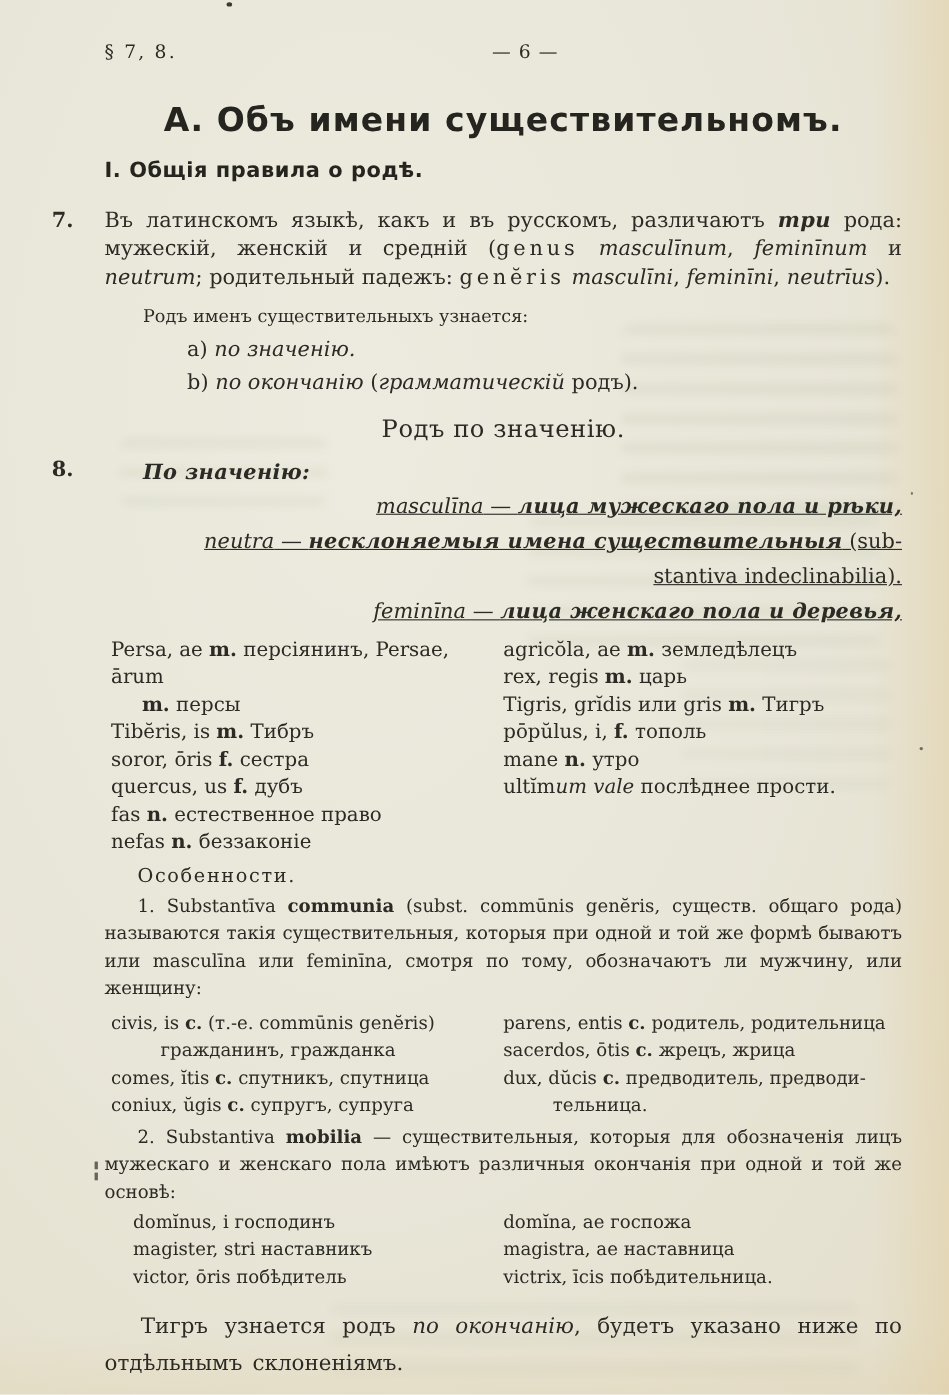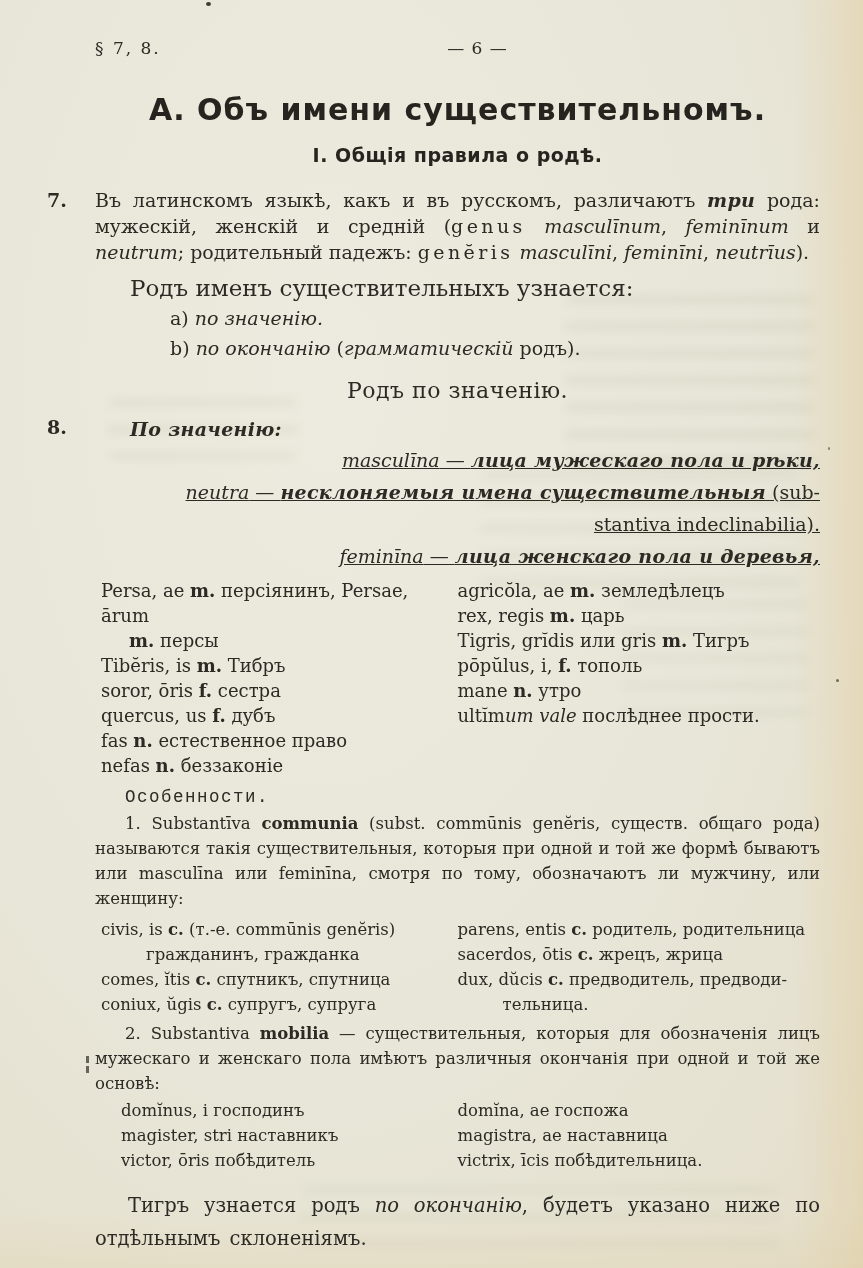--- a/index.html
+++ b/index.html
@@ -30,45 +30,45 @@
   .margin-mark{position:absolute;left:86px;top:1056px;width:3px;height:7px;background:#46453c;
     box-shadow:0 10px 0 0 #46453c;opacity:.8;pointer-events:none;}
 
   .content{position:relative;padding:38px 43px 0 95px;}
   .hdr{display:flex;align-items:baseline;font-size:17px;}
   .hdr .secref{width:120px;letter-spacing:2px;}
   .hdr .pnum-center{flex:1;text-align:center;transform:translateX(-40px);letter-spacing:1px;}
 
   .title{margin-top:34px;text-align:center;font-family:"DejaVu Sans",sans-serif;
     font-weight:bold;font-size:30px;letter-spacing:1px;color:#25241e;}
-  .subtitle{margin-top:17px;text-align:center;font-family:"DejaVu Sans",sans-serif;
+  .subtitle{margin-top:17px;font-family:"DejaVu Sans",sans-serif;
     font-weight:bold;font-size:19px;letter-spacing:.5px;color:#25241e;}
 
   .para{position:relative;font-size:19px;line-height:26px;text-align:justify;}
   .pnum{position:absolute;left:-48px;top:0;font-weight:bold;}
   .p7{margin-top:21px;}
   .indent{text-indent:35px;}
-  .gi-lead{margin-top:8px;font-size:23px;line-height:30px;text-indent:35px;}
+  .gi-lead{margin-top:8px;font-size:16px;line-height:30px;text-indent:35px;}
   .gi-item{font-size:19px;line-height:30px;margin-left:75px;}
 
   .h3{margin-top:15px;text-align:center;font-size:22px;letter-spacing:.5px;}
 
   .p8{margin-top:11px;font-size:19px;}
   .p8 .lead{line-height:30px;text-indent:35px;}
   .gender-line{line-height:32px;margin-left:18px;text-align:right;text-decoration:underline;}
 
   .cols{display:flex;margin-top:6px;}
   .col{width:50%;}
   .col-l{padding-left:6px;box-sizing:border-box;}
   .vmain .vline{font-size:18px;line-height:25px;}
   .vnote .vline{font-size:16.5px;line-height:25px;}
   .vmob{margin-top:2px;}
   .vmob .col-l{padding-left:26px;}
 
-  .pecul{margin-top:9px;font-size:17.5px;letter-spacing:1.5px;text-indent:30px;font-family:Liberation Mono, monospace;}
+  .pecul{margin-top:9px;font-size:17.5px;letter-spacing:1.5px;text-indent:30px;}
   .note{margin-top:4px;font-size:16.5px;line-height:25px;text-align:justify;text-indent:30px;}
 
   .closing{margin-top:16px;font-size:19.5px;line-height:33px;text-align:justify;text-indent:33px;
     word-spacing:3px;}
 
   .s-i{font-style:italic;}
   .s-b{font-weight:bold;}
   .s-bi{font-weight:bold;font-style:italic;letter-spacing:.3px;}
   .s-sp{letter-spacing:.18em;}
   .s-ind28{margin-left:28px;}

